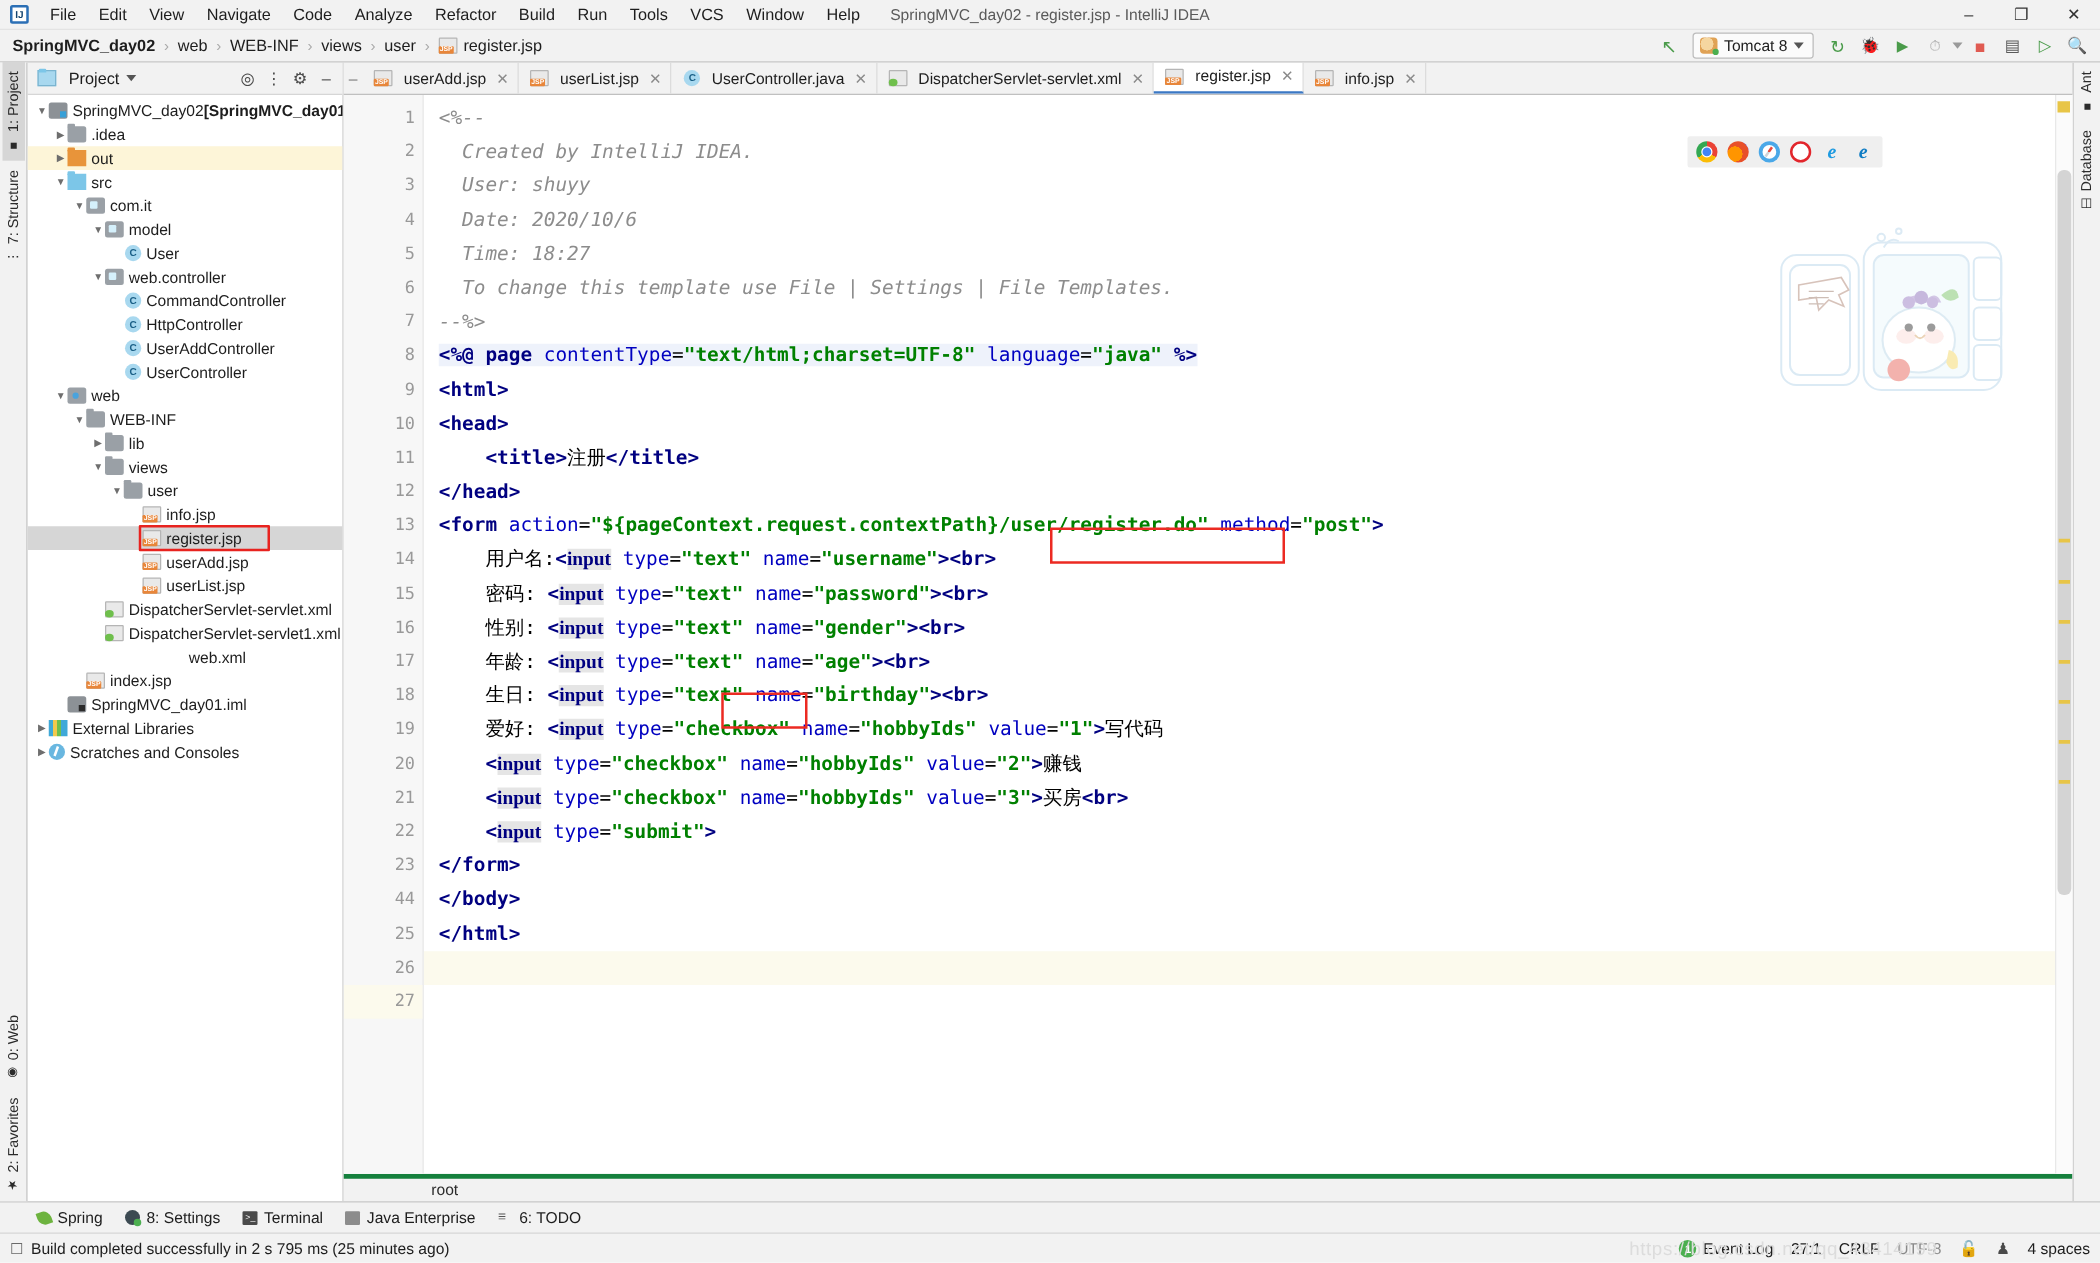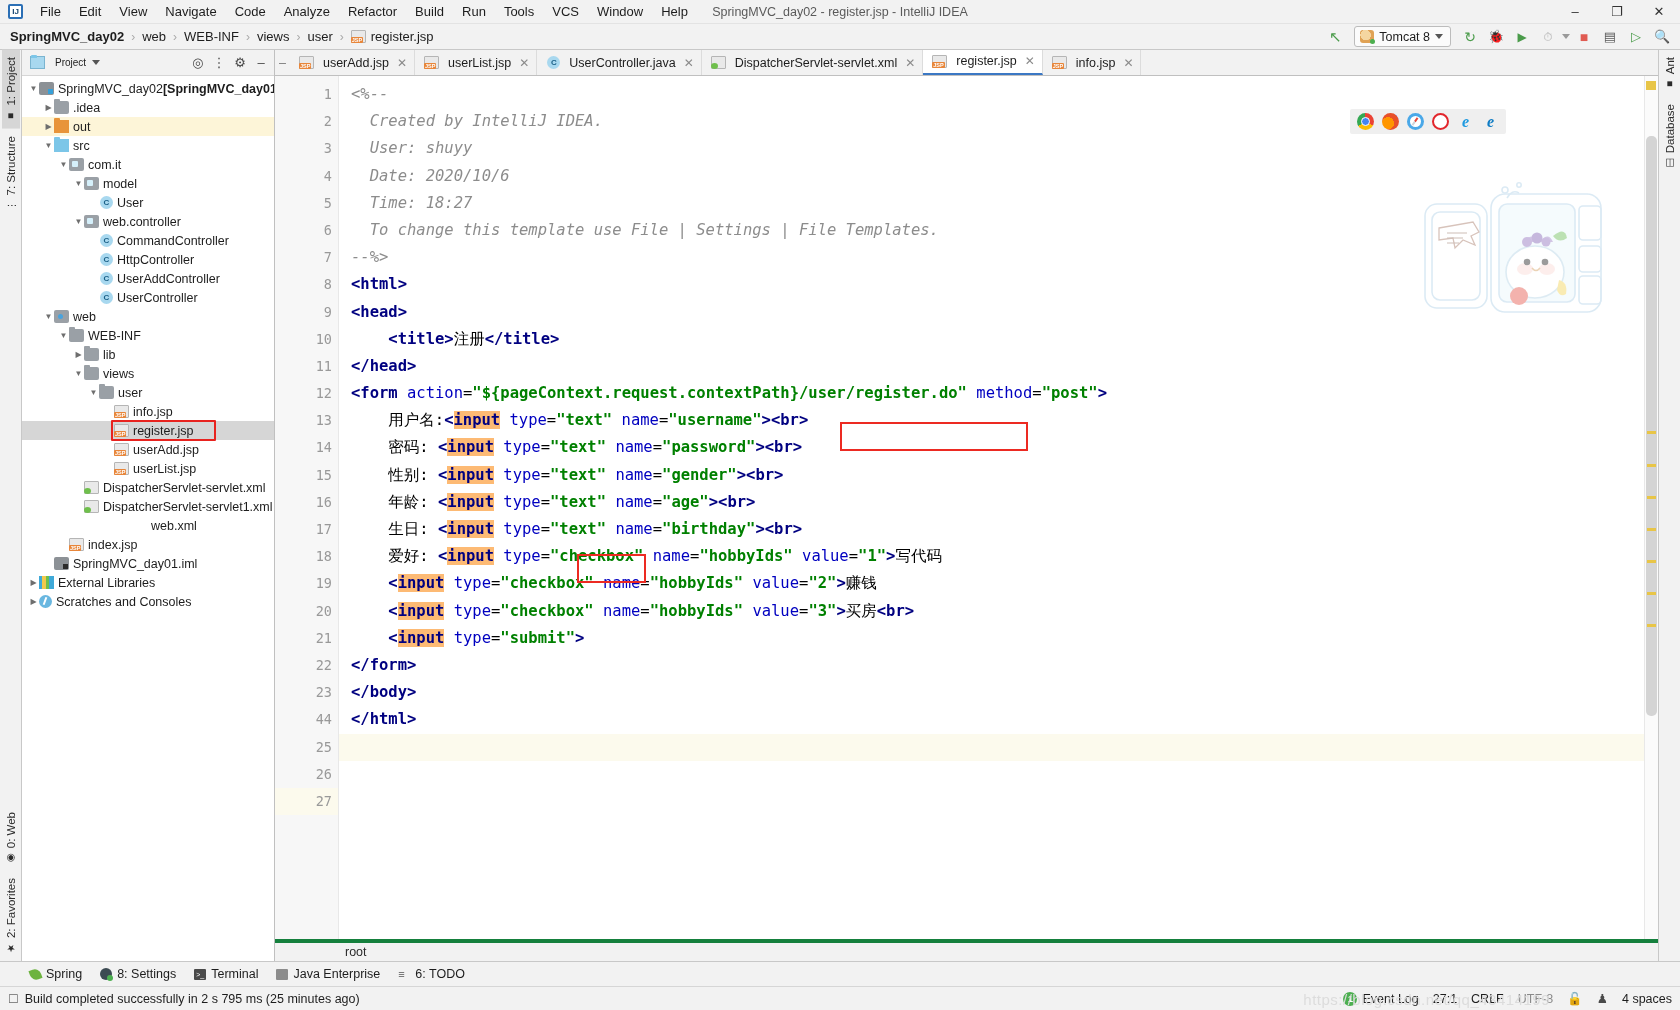--- a/index.html
+++ b/index.html
@@ -93,21 +93,21 @@
 
   
   .projpanel {
     width: 253px; background: #ffffff; display: flex; flex-direction: column;
     border-right: 1px solid #c0c0c0; flex: none;
   }
   .proj-header {
     height: 26px; display: flex; align-items: center; gap: 6px;
     background: #f2f2f2; border-bottom: 1px solid #d6d6d6; padding: 0 4px 0 8px; flex: none;
   }
-  .proj-title { font-size: 10px; }
+  .proj-title { font-size: 13px; }
   .proj-hdr-icons { margin-left: auto; display: flex; align-items: center; gap: 3px; color: #4a4a4a; }
   .proj-hdr-icons span { width: 18px; text-align: center; font-size: 13px; }
   .tree { flex: 1 1 auto; overflow: hidden; padding-top: 3px; font-size: 12.5px; }
   .trow {
     display: flex; align-items: center; height: 19px; white-space: nowrap;
     padding-right: 4px; position: relative;
   }
   .trow.sel { background: #d6d6d6; }
   .trow.hl { background: #fdf5d8; }
   .arrow { width: 11px; text-align: center; color: #6e6e6e; font-size: 8px; flex: none; }
@@ -205,21 +205,21 @@
     height: 27.2px; line-height: 27.2px; white-space: pre; padding-left: 12px;
     position: relative;
   }
   .cline.cur { background: #fcfaed; }
   .cmt { color: #8c8c8c; font-style: italic; }
   .tag { color: #000080; font-weight: bold; }
   .attr { color: #0000c0; }
   .val { color: #008000; font-weight: bold; }
   .plain { color: #000; }
   .jsp-dir { background: #eef2fb; }
-  .hl-input { background: #fdba74; }
+  .hl-input { background: #e5e5e5; font-family: Liberation Serif, serif; }
   .eq { color: #000; }
   .redbox {
     position: absolute; border: 2px solid #ec2a22; pointer-events: none; z-index: 3;
   }
 
   
   .browser-pop {
     position: absolute; display: flex; align-items: center; gap: 8px;
     background: #efefef; border-radius: 2px; padding: 4px 7px; z-index: 4;
   }
@@ -656,20 +656,21 @@
             </g>
           </svg>
 
         <div class="cline"><span class="cmt">&lt;%--</span></div>
             <div class="cline"><span class="cmt">  Created by IntelliJ IDEA.</span></div>
             <div class="cline"><span class="cmt">  User: shuyy</span></div>
             <div class="cline"><span class="cmt">  Date: 2020/10/6</span></div>
             <div class="cline"><span class="cmt">  Time: 18:27</span></div>
             <div class="cline"><span class="cmt">  To change this template use File | Settings | File Templates.</span></div>
             <div class="cline"><span class="cmt">--%&gt;</span></div>
+            <div class="cline"><span class="jsp-dir"><span class="tag">&lt;%@ page </span><span class="attr">contentType</span><span class="eq">=</span><span class="val">"text/html;charset=UTF-8"</span> <span class="attr">language</span><span class="eq">=</span><span class="val">"java"</span><span class="tag"> %&gt;</span></span></div>
             <div class="cline"><span class="tag">&lt;</span><span class="tag">html</span><span class="tag">&gt;</span></div>
             <div class="cline"><span class="tag">&lt;</span><span class="tag">head</span><span class="tag">&gt;</span></div>
             <div class="cline">    <span class="tag">&lt;</span><span class="tag">title</span><span class="tag">&gt;</span><span class="plain">注册</span><span class="tag">&lt;/</span><span class="tag">title</span><span class="tag">&gt;</span></div>
             <div class="cline"><span class="tag">&lt;/</span><span class="tag">head</span><span class="tag">&gt;</span></div>
             <div class="cline"><span class="tag">&lt;</span><span class="tag">form</span> <span class="attr">action</span><span class="eq">=</span><span class="val">"${pageContext.request.contextPath}/user/register.do"</span> <span class="attr">method</span><span class="eq">=</span><span class="val">"post"</span><span class="tag">&gt;</span></div>
             <div class="cline">    <span class="plain">用户名:</span><span class="tag">&lt;</span><span class="tag hl-input">input</span> <span class="attr">type</span><span class="eq">=</span><span class="val">"text"</span> <span class="attr">name</span><span class="eq">=</span><span class="val">"username"</span><span class="tag">&gt;</span><span class="tag">&lt;</span><span class="tag">br</span><span class="tag">&gt;</span></div>
             <div class="cline">    <span class="plain">密码: </span><span class="tag">&lt;</span><span class="tag hl-input">input</span> <span class="attr">type</span><span class="eq">=</span><span class="val">"text"</span> <span class="attr">name</span><span class="eq">=</span><span class="val">"password"</span><span class="tag">&gt;</span><span class="tag">&lt;</span><span class="tag">br</span><span class="tag">&gt;</span></div>
             <div class="cline">    <span class="plain">性别: </span><span class="tag">&lt;</span><span class="tag hl-input">input</span> <span class="attr">type</span><span class="eq">=</span><span class="val">"text"</span> <span class="attr">name</span><span class="eq">=</span><span class="val">"gender"</span><span class="tag">&gt;</span><span class="tag">&lt;</span><span class="tag">br</span><span class="tag">&gt;</span></div>
             <div class="cline">    <span class="plain">年龄: </span><span class="tag">&lt;</span><span class="tag hl-input">input</span> <span class="attr">type</span><span class="eq">=</span><span class="val">"text"</span> <span class="attr">name</span><span class="eq">=</span><span class="val">"age"</span><span class="tag">&gt;</span><span class="tag">&lt;</span><span class="tag">br</span><span class="tag">&gt;</span></div>
             <div class="cline">    <span class="plain">生日: </span><span class="tag">&lt;</span><span class="tag hl-input">input</span> <span class="attr">type</span><span class="eq">=</span><span class="val">"text"</span> <span class="attr">name</span><span class="eq">=</span><span class="val">"birthday"</span><span class="tag">&gt;</span><span class="tag">&lt;</span><span class="tag">br</span><span class="tag">&gt;</span></div>

